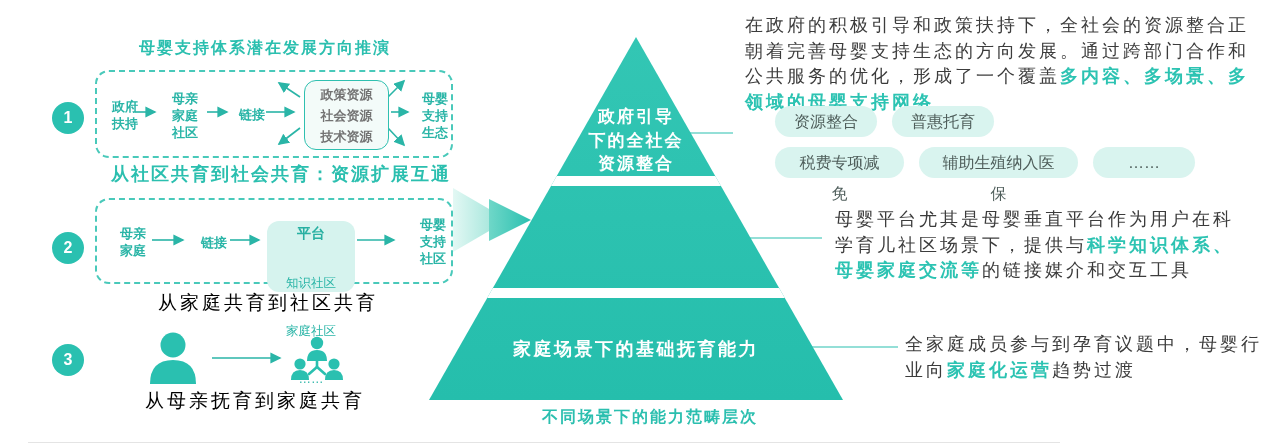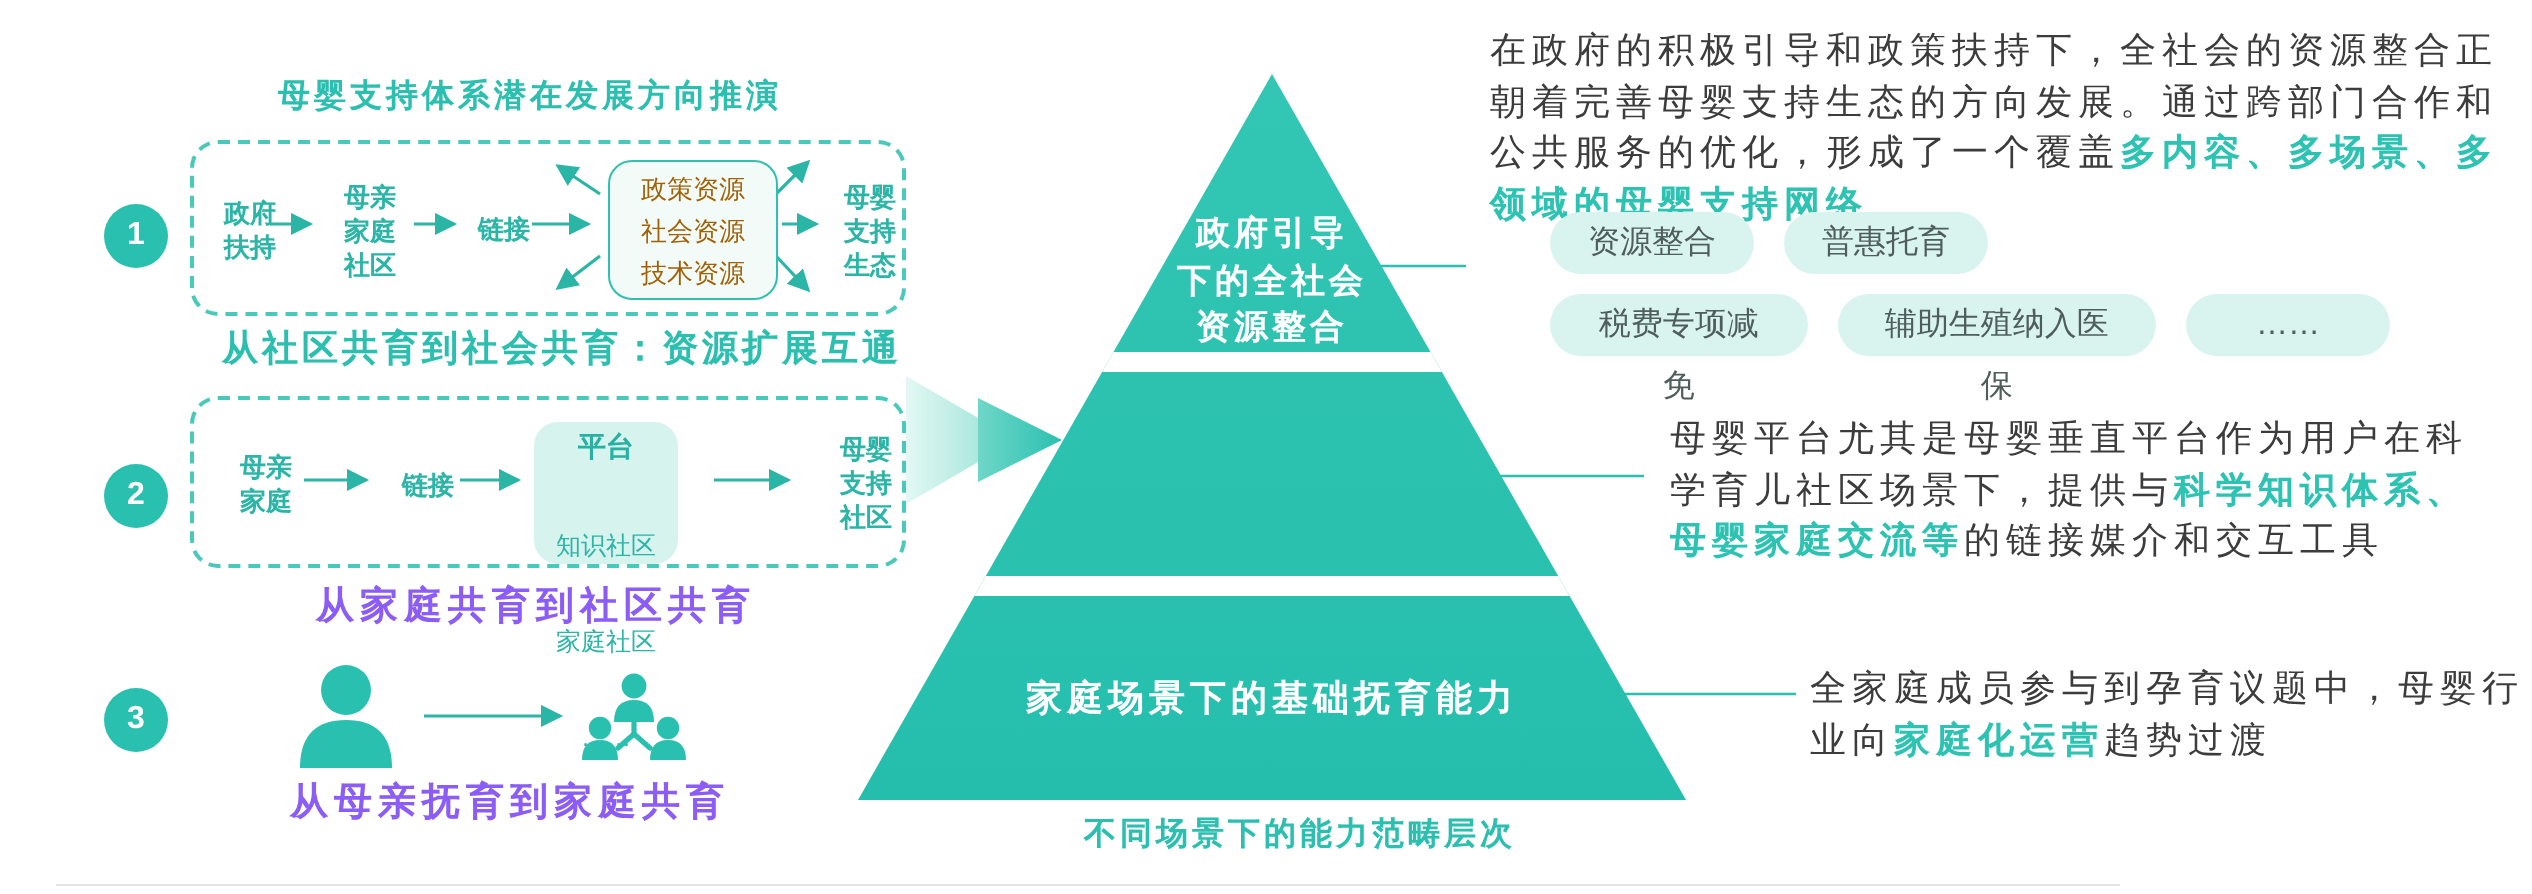--- a/index.html
+++ b/index.html
@@ -6,26 +6,26 @@
   body{font-family:"Liberation Sans","DejaVu Sans",sans-serif;}
   .canvas{position:relative;width:1266px;height:447px;background:#fff;overflow:hidden;}
   .abs{position:absolute;}
   .ml{white-space:pre-line;}
   
   .l-title{left:115px;top:38px;width:300px;text-align:center;font-size:16px;font-weight:700;color:#2bbfaf;letter-spacing:2px;}
   .badge{width:32px;height:32px;border-radius:50%;background:#2ac0b0;color:#fff;font-size:16px;font-weight:700;display:flex;align-items:center;justify-content:center;}
   .dash-box{border:2px dashed #49c9ba;border-radius:14px;box-sizing:border-box;}
   .node{color:#2ab5a7;font-weight:700;font-size:13px;line-height:17px;text-align:center;}
   .res-box{border:1.5px solid #2fc0b0;border-radius:12px;background:#f3fbf9;box-sizing:border-box;text-align:center;padding-top:3px;}
-  .res-line{font-size:13px;font-weight:400;color:#a16207;line-height:21px;}
+  .res-line{font-size:13px;font-weight:700;color:#737373;line-height:21px;}
   .plat-box{border-radius:12px;background:#d6f3ee;box-sizing:border-box;text-align:center;padding-top:3px;}
   .plat-title{font-size:14px;font-weight:700;color:#28b0a2;line-height:19px;}
   .plat-line{font-size:12.5px;color:#2ab5a7;line-height:16px;margin-top:32px;}
   .l-caption{text-align:center;font-weight:700;color:#2bbfaf;font-size:18px;letter-spacing:2px;}
-  .l-caption2{text-align:center;font-weight:700;color:#8b5cf6;font-size:19px;letter-spacing:3px;}
+  .l-caption2{text-align:center;font-weight:400;color:#000000;font-size:19px;letter-spacing:3px;}
   
   .pyramid{left:429px;top:37px;width:414px;height:363px;background:linear-gradient(180deg,#33c6b4,#25beac);clip-path:polygon(50% 0,100% 100%,0 100%);}
   .p-gap{position:absolute;left:0;right:0;height:10px;background:#fff;}
   .p-label{position:absolute;left:0;right:0;text-align:center;color:#fff;font-weight:700;}
   .p-caption{left:542px;top:407px;width:240px;font-size:16px;font-weight:700;color:#2bbfaf;letter-spacing:2px;}
   
   .para{font-size:18px;line-height:25.5px;color:#3c3c3c;letter-spacing:3px;}
   .hl{color:#2cc3b2;font-weight:700;}
   .pills{left:775px;top:106px;width:420px;}
   .pill-row{display:flex;gap:15px;margin-bottom:10px;}
@@ -105,21 +105,21 @@
 支持
 生态</div>
   </div>
   <div class="abs l-caption" style="left:106px;top:162px;width:350px;">从社区共育到社会共育：资源扩展互通</div>
 
   <div class="abs badge" style="left:52px;top:232px;">2</div>
   <div class="abs dash-box" style="left:95px;top:198px;width:358px;height:86px;">
     <div class="abs node ml" style="left:14px;top:25px;width:44px;">母亲
 家庭</div>
     <div class="abs node" style="left:98px;top:34px;width:38px;">链接</div>
-    <div class="abs plat-box" style="left:170px;top:11px;width:72px;height:71px;">
+    <div class="abs plat-box" style="left:170px;top:21px;width:88px;height:71px;">
       <div class="plat-title">平台</div>
       <div class="plat-line">知识社区</div>
       <div class="plat-line">家庭社区</div>
       <div class="plat-line">……</div>
     </div>
     <div class="abs node ml" style="left:316px;top:16px;width:40px;">母婴
 支持
 社区</div>
   </div>
   <div class="abs l-caption2" style="left:123px;top:290px;width:290px;">从家庭共育到社区共育</div>

